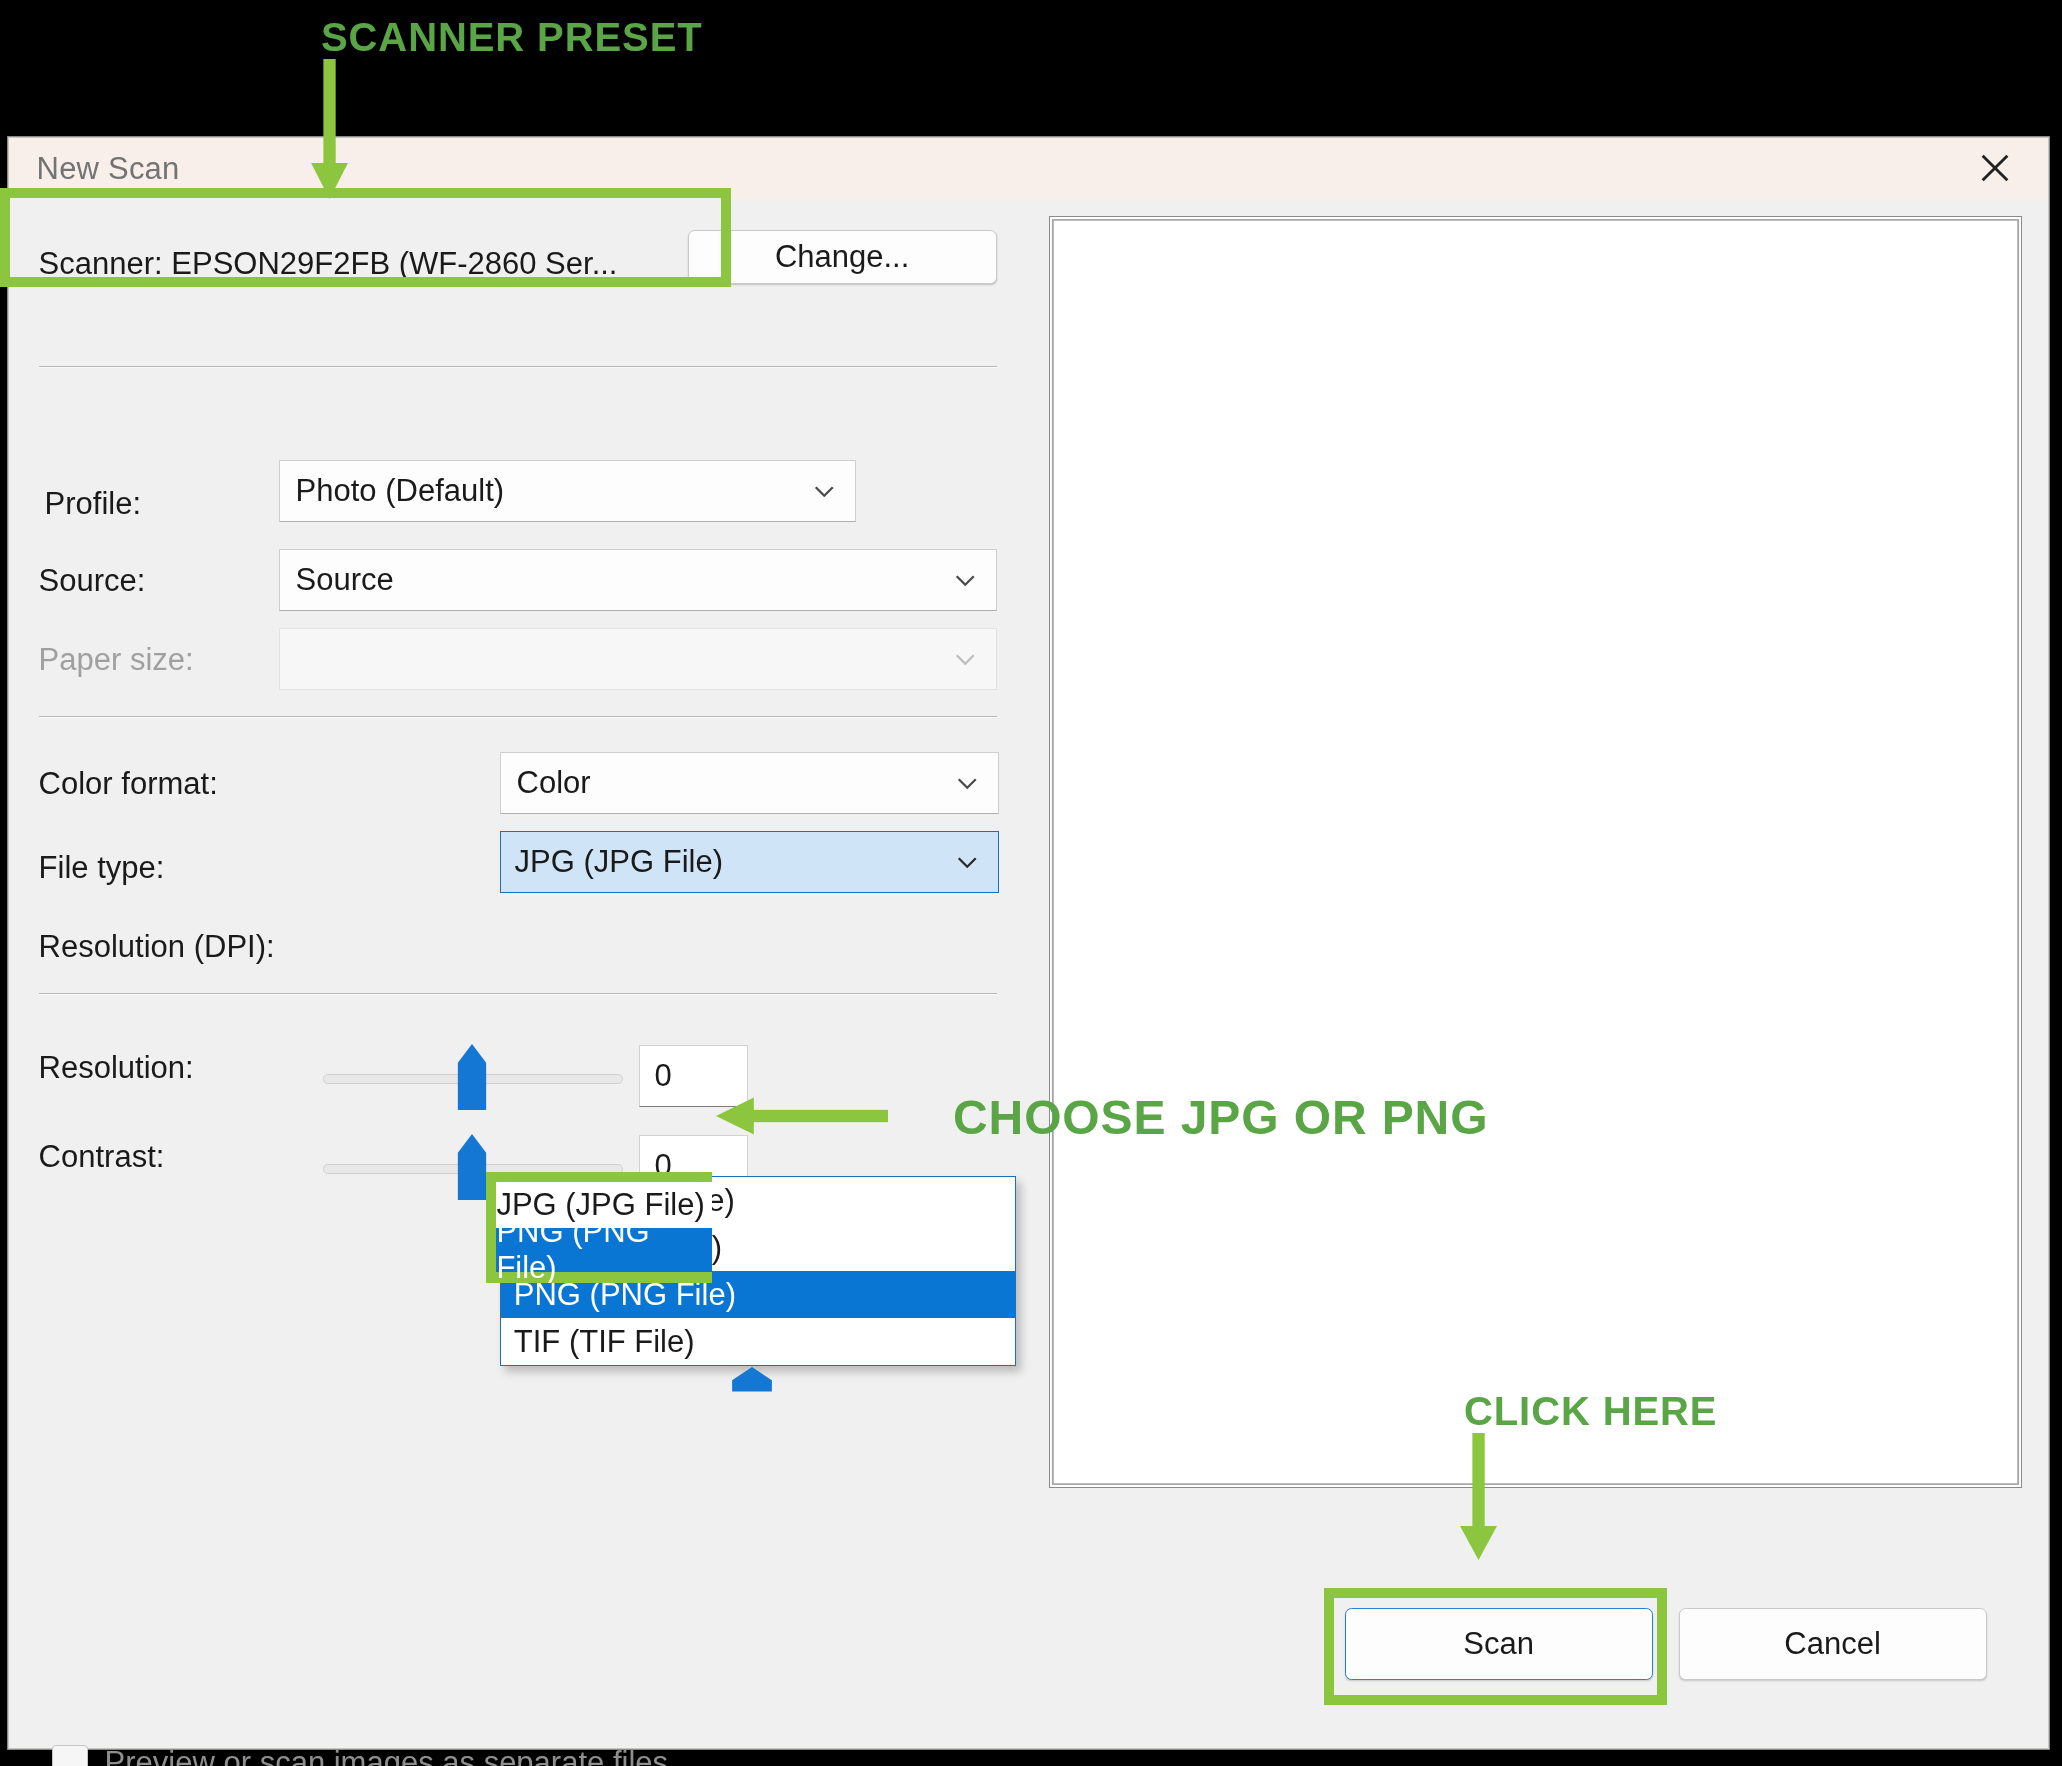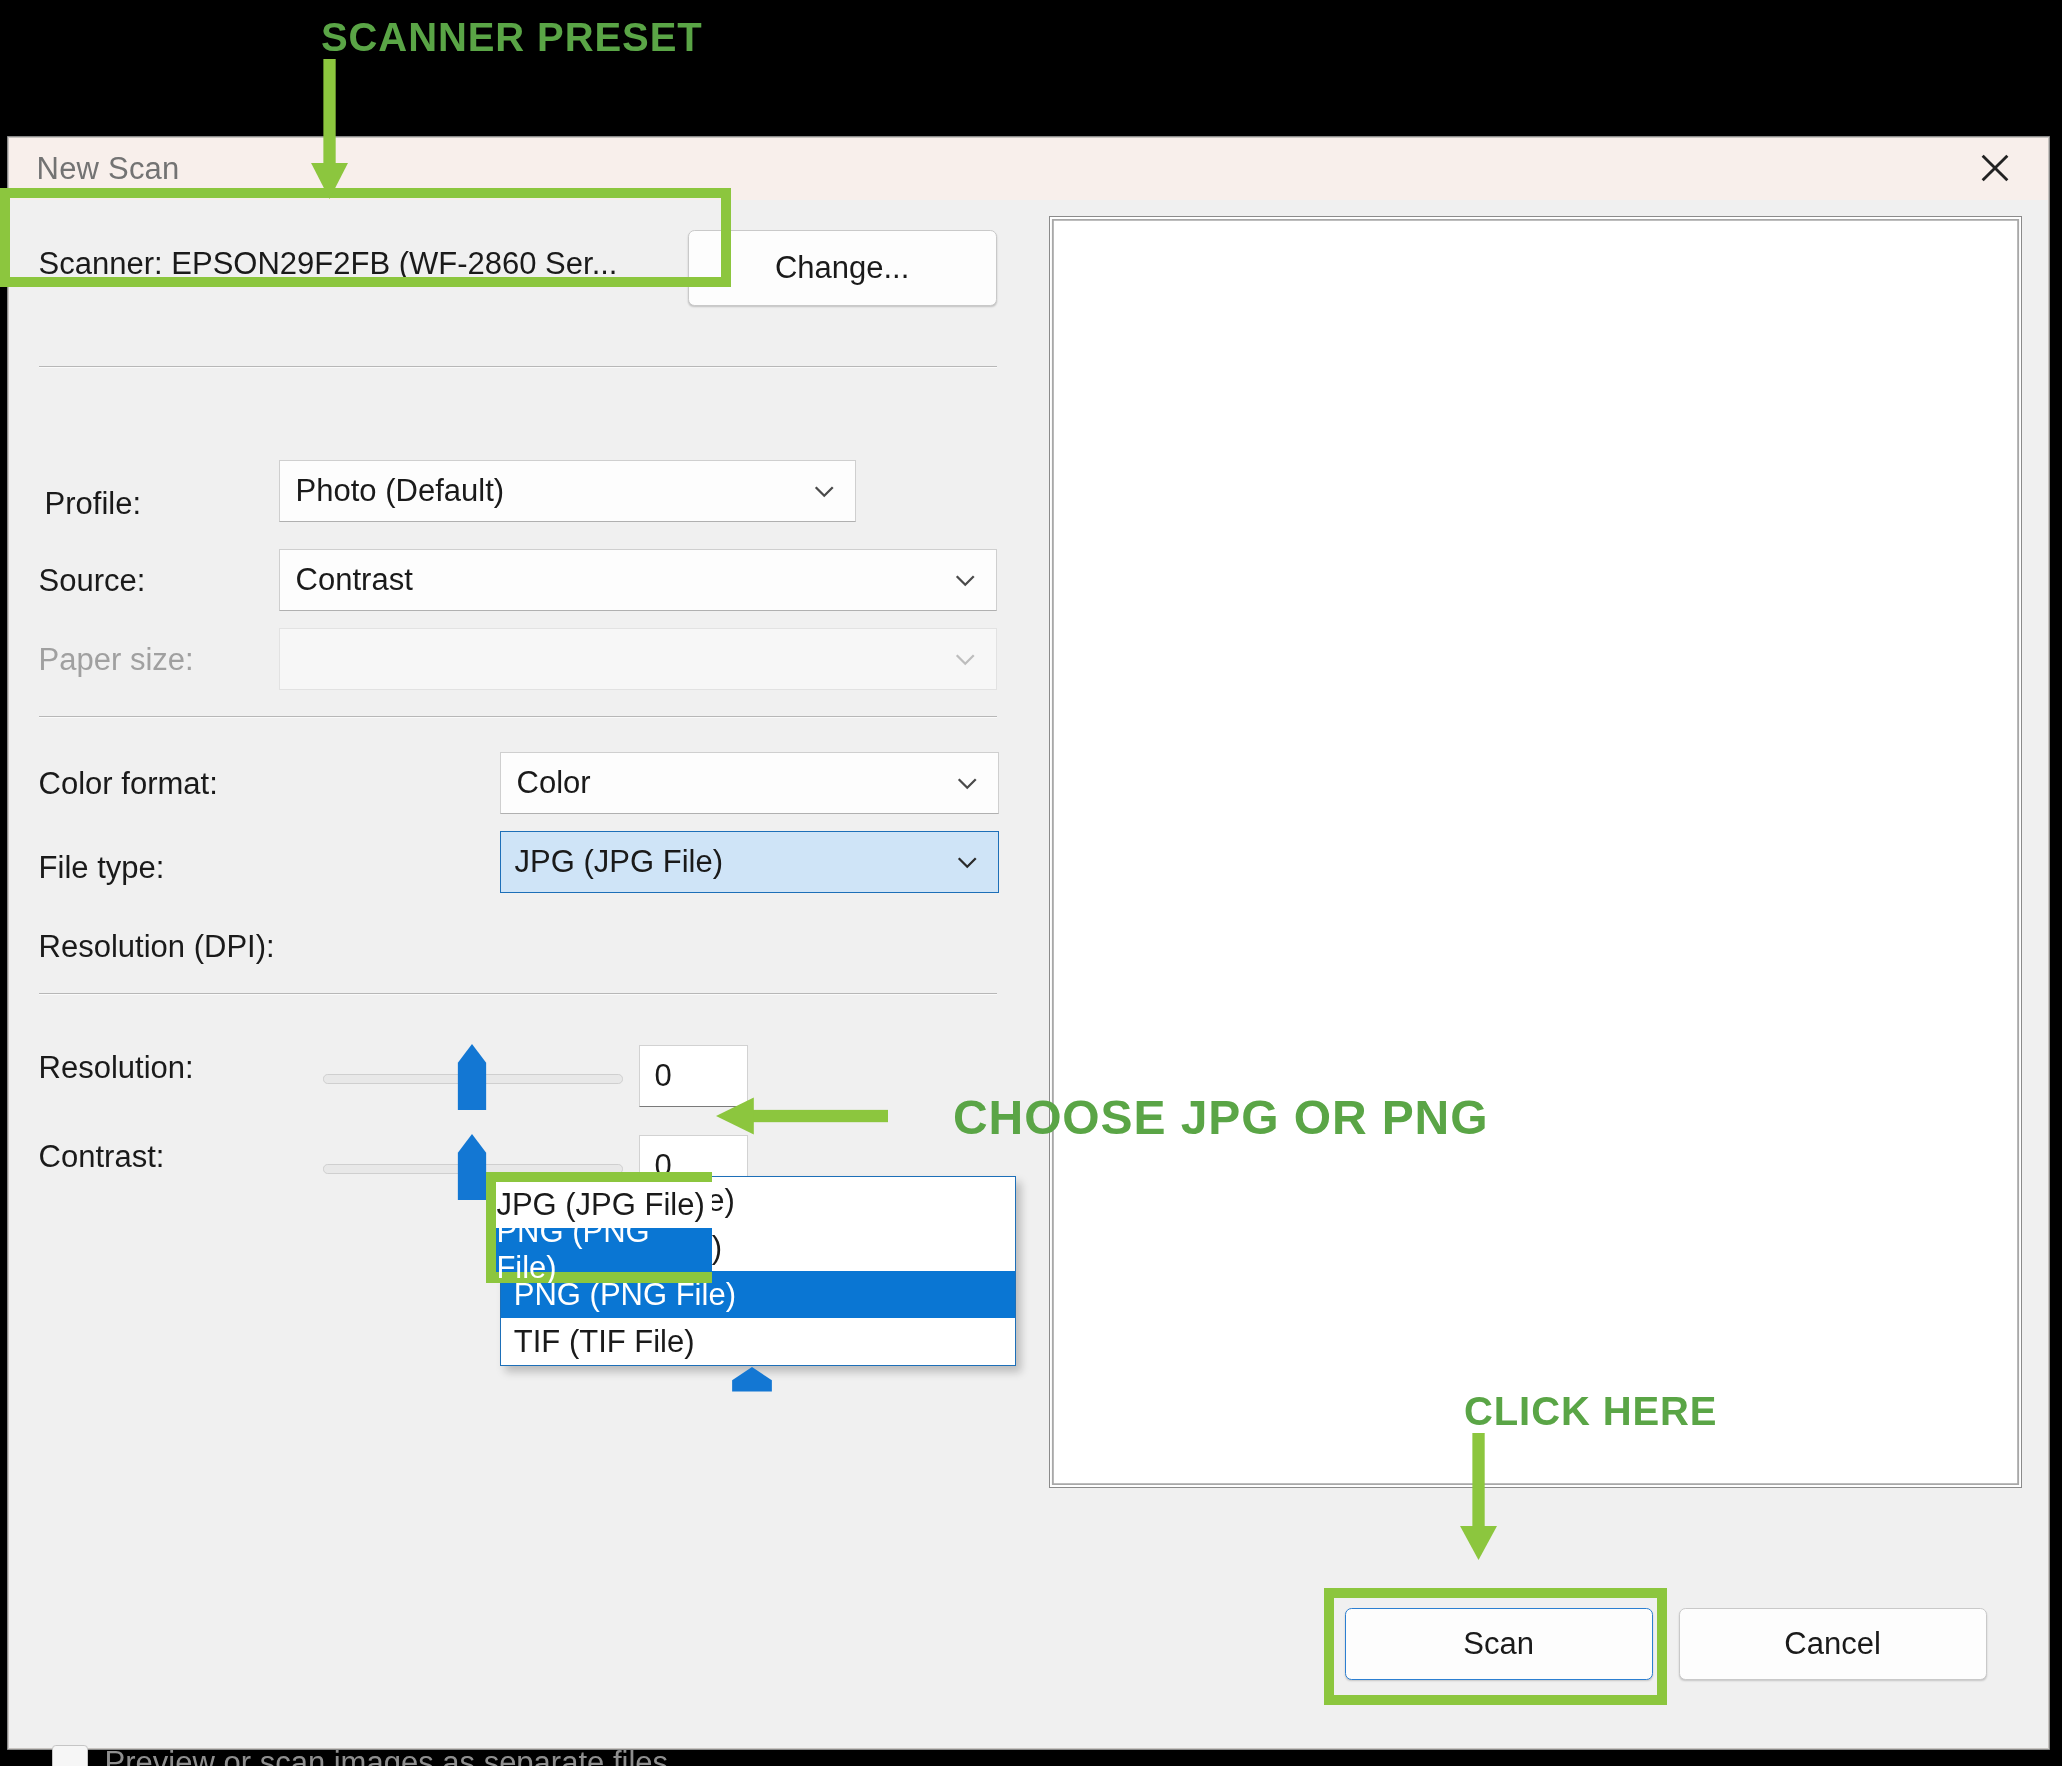--- a/index.html
+++ b/index.html
@@ -90,21 +90,21 @@
   }
   .scanner-label {
     position: absolute;
     left: 30px; top: 42px;
     font-size: 31px; color: #1a1a1a;
     white-space: nowrap;
   }
   .change-btn {
     position: absolute;
     left: 679px; top: 26.5px;
-    width: 309px; height: 76px;
+    width: 309px; height: 54px;
     background: #fdfdfd;
     border: 0.9px solid #c9c9c9;
     border-radius: 6.6px;
     box-shadow: 0 1.9px 1.9px -0.9px rgba(0,0,0,0.20);
     display: flex; align-items: center; justify-content: center;
     font-size: 31px; color: #1a1a1a;
     cursor: pointer;
   }
 
   .sep {
@@ -312,21 +312,21 @@
         <span class="val">Photo (Default)</span>
         <span class="chev">
           <svg width="26.5" height="26.5" viewBox="0 0 28 28">
               <polyline points="5,10 14,19 23,10" fill="none" stroke="#4a4a4a" stroke-width="2.4"></polyline>
             </svg>
         </span>
       </div>
 
       <div class="row-label" style="left:30px; top:363px;">Source:</div>
       <div class="combo" style="left:270px; top:349px; width:718px;">
-        <span class="val">Contrast</span>
+        <span class="val">Source</span>
         <span class="chev">
           <svg width="26.5" height="26.5" viewBox="0 0 28 28">
               <polyline points="5,10 14,19 23,10" fill="none" stroke="#4a4a4a" stroke-width="2.4"></polyline>
             </svg>
         </span>
       </div>
 
       <div class="row-label disabled" style="left:30px; top:442px;">Paper size:</div>
       <div class="combo disabled" style="left:270px; top:428px; width:718px;">
         <span class="val"></span>

